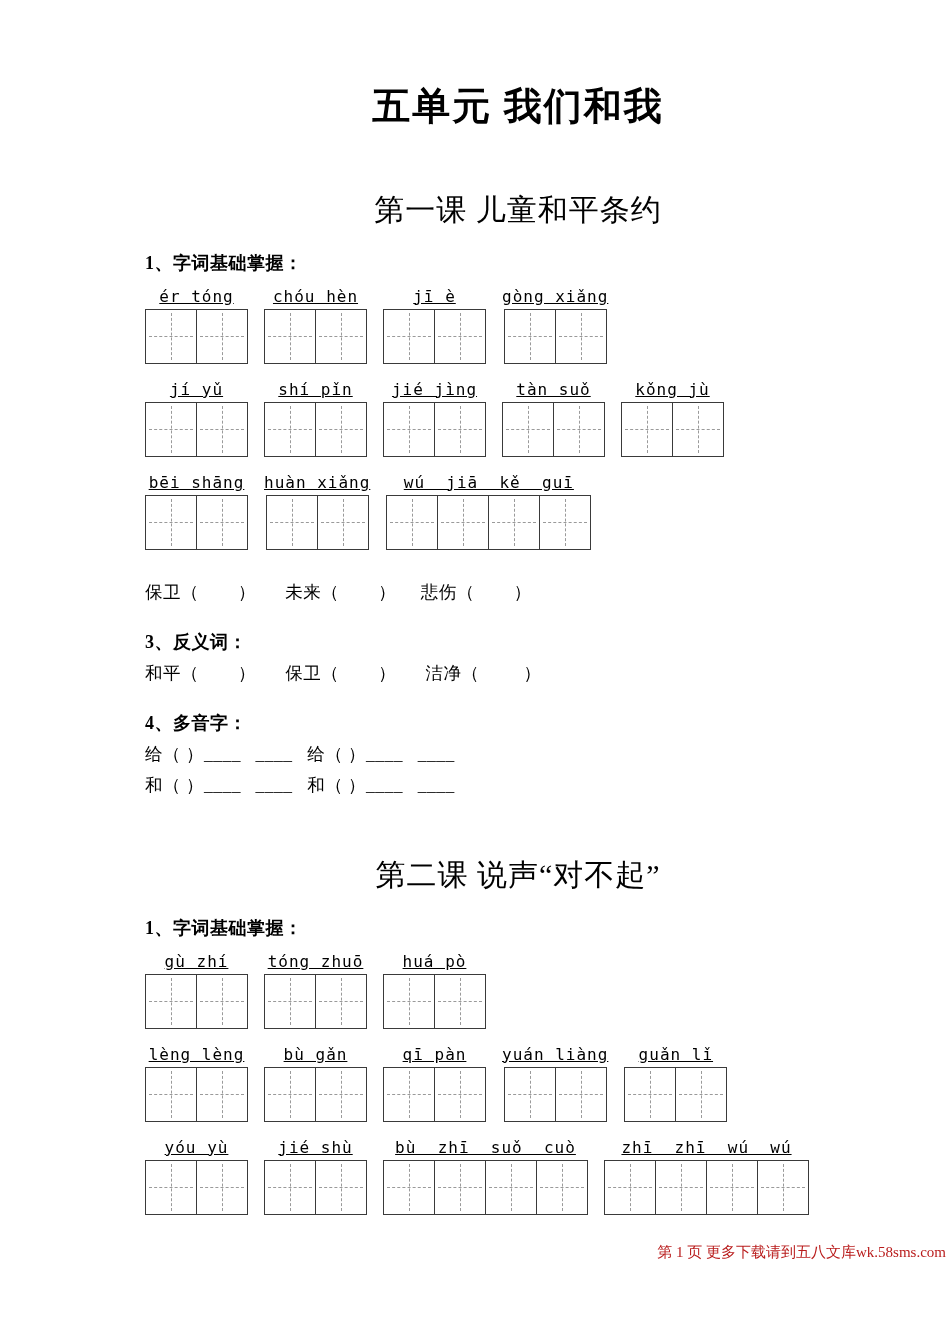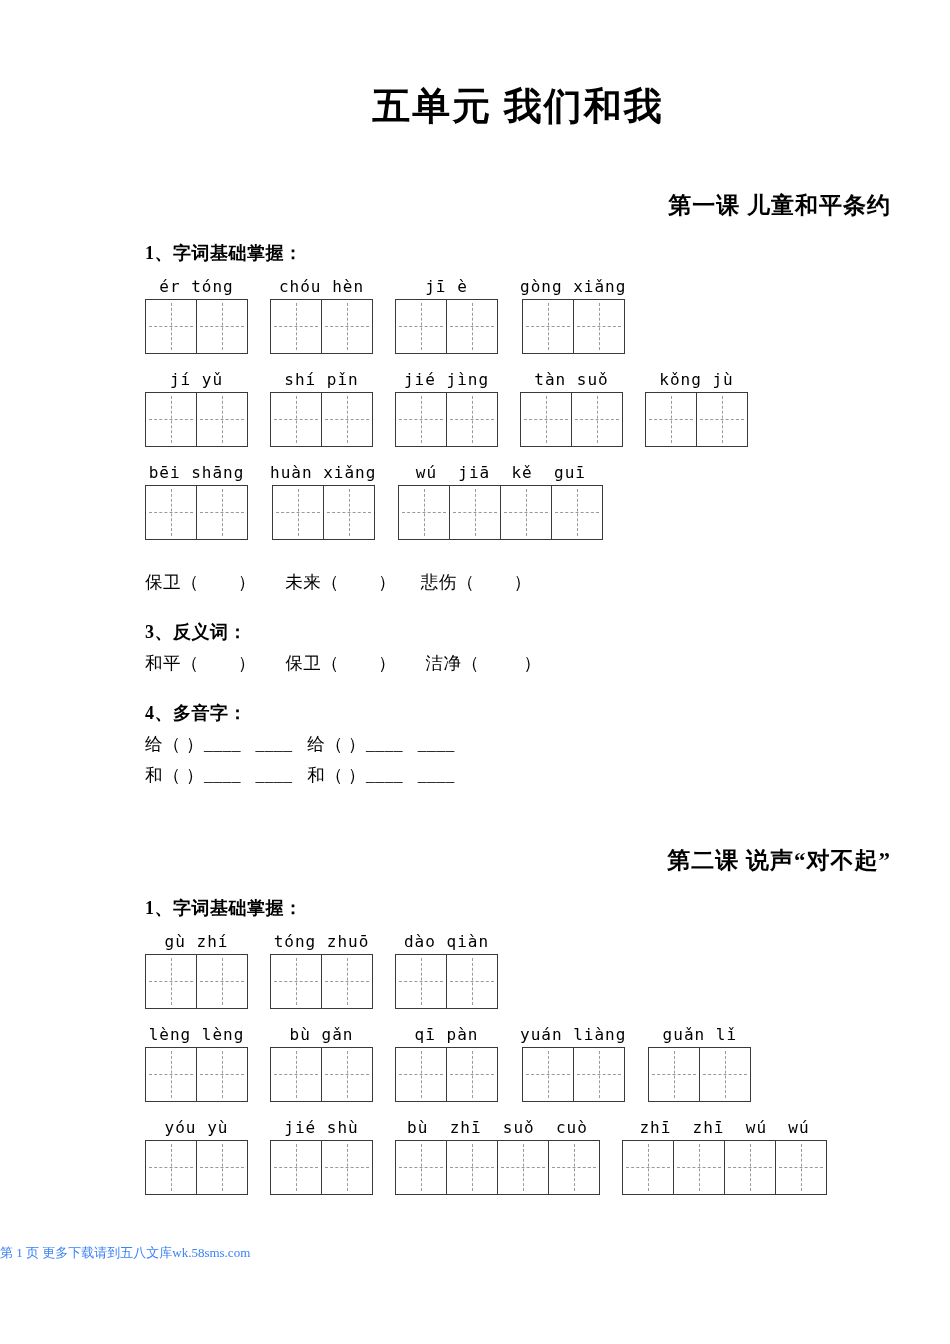--- a/index.html
+++ b/index.html
@@ -20,41 +20,42 @@
   }
   .page-title {
     text-align: center;
     font-size: 38px;
     font-weight: bold;
     letter-spacing: 2px;
     margin: 0 0 0 0;
     line-height: 1.1;
   }
   .lesson-title {
-    text-align: right;
-    font-size: 23px;
-    font-weight: bold;
+    text-align: center;
+    font-size: 30px;
+    font-weight: normal;
     letter-spacing: 1px;
     margin: 0;
   }
   .lesson-1 .lesson-title { margin-top: 62px; }
   .lesson-2 .lesson-title { margin-top: 58px; }
   .sec-label {
     font-size: 18px;
     font-weight: bold;
     margin-top: 20px;
     letter-spacing: 0.5px;
   }
   .word-rows { margin-top: 6px; }
   .word-row {
     display: flex;
-    gap: 22px;
+    gap: 16px;
     margin-top: 12px;
     margin-bottom: 16px;
     align-items: flex-end;
+    text-decoration: underline;
   }
   .word {
     display: flex;
     flex-direction: column;
     align-items: center;
   }
   .pinyin {
     font-family: "DejaVu Sans Mono", "Liberation Mono", monospace;
     font-size: 16px;
     margin-bottom: 3px;
@@ -92,23 +93,23 @@
     font-size: 17.5px;
     margin-top: 7px;
     white-space: pre;
     letter-spacing: 0.5px;
   }
   .footer {
     position: absolute;
     bottom: 82px;
     left: 0;
     width: 100%;
-    text-align: left;
-    font-size: 13px;
-    color: #3b82f6;
+    text-align: right;
+    font-size: 15px;
+    color: #b91c1c;
   }
 </style>
 </head>
 <body>
 
 <div class="page">
 
   <h1 class="page-title">五单元 我们和我</h1>
 
   <section class="lesson-1">
@@ -231,21 +232,21 @@
             </div>
           </div>
           <div class="word">
             <div class="pinyin">tóng zhuō</div>
             <div class="grid-group">
               <div class="cell"></div>
               <div class="cell"></div>
             </div>
           </div>
           <div class="word">
-            <div class="pinyin">dào qiàn</div>
+            <div class="pinyin">huá pò</div>
             <div class="grid-group">
               <div class="cell"></div>
               <div class="cell"></div>
             </div>
           </div>
         </div>
         <div class="word-row">
           <div class="word">
             <div class="pinyin">lèng lèng</div>
             <div class="grid-group">

